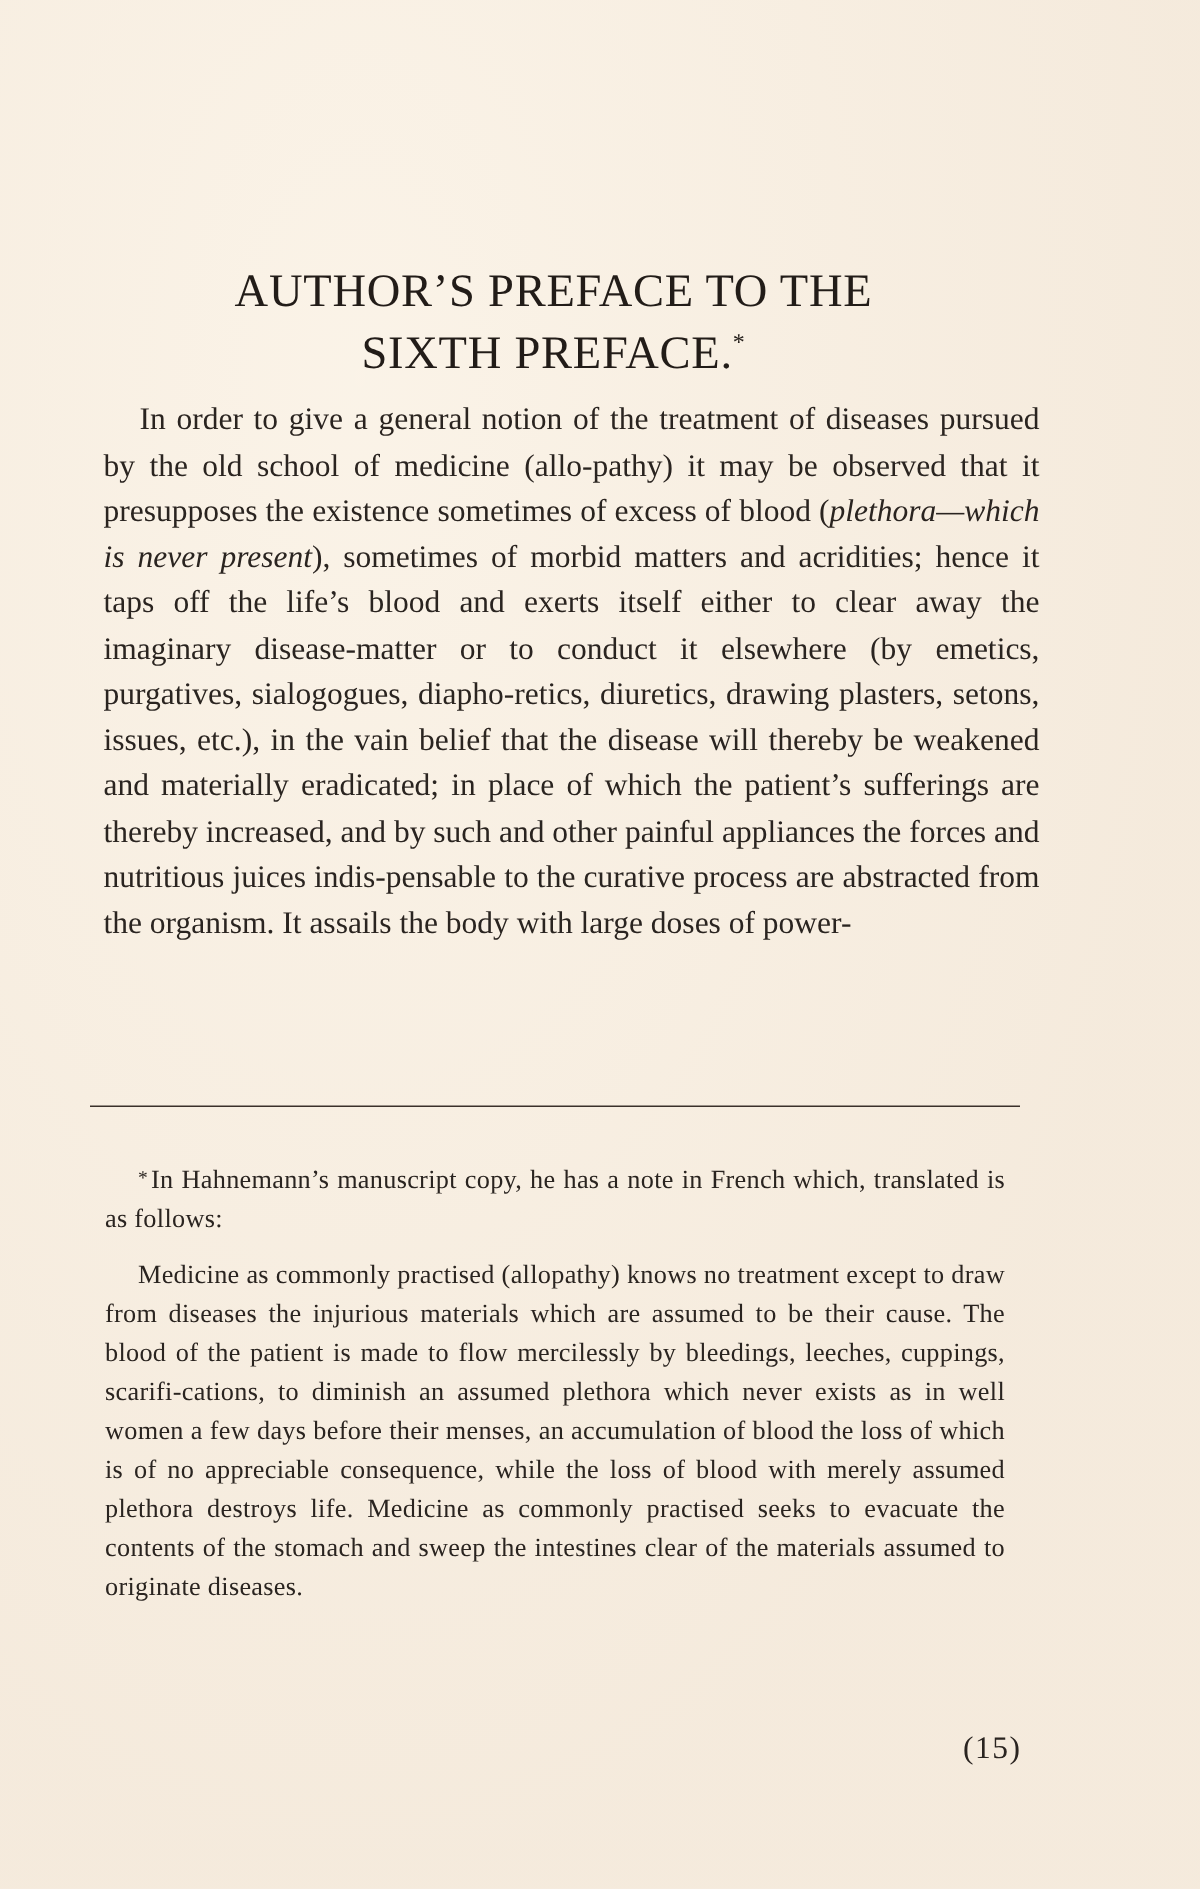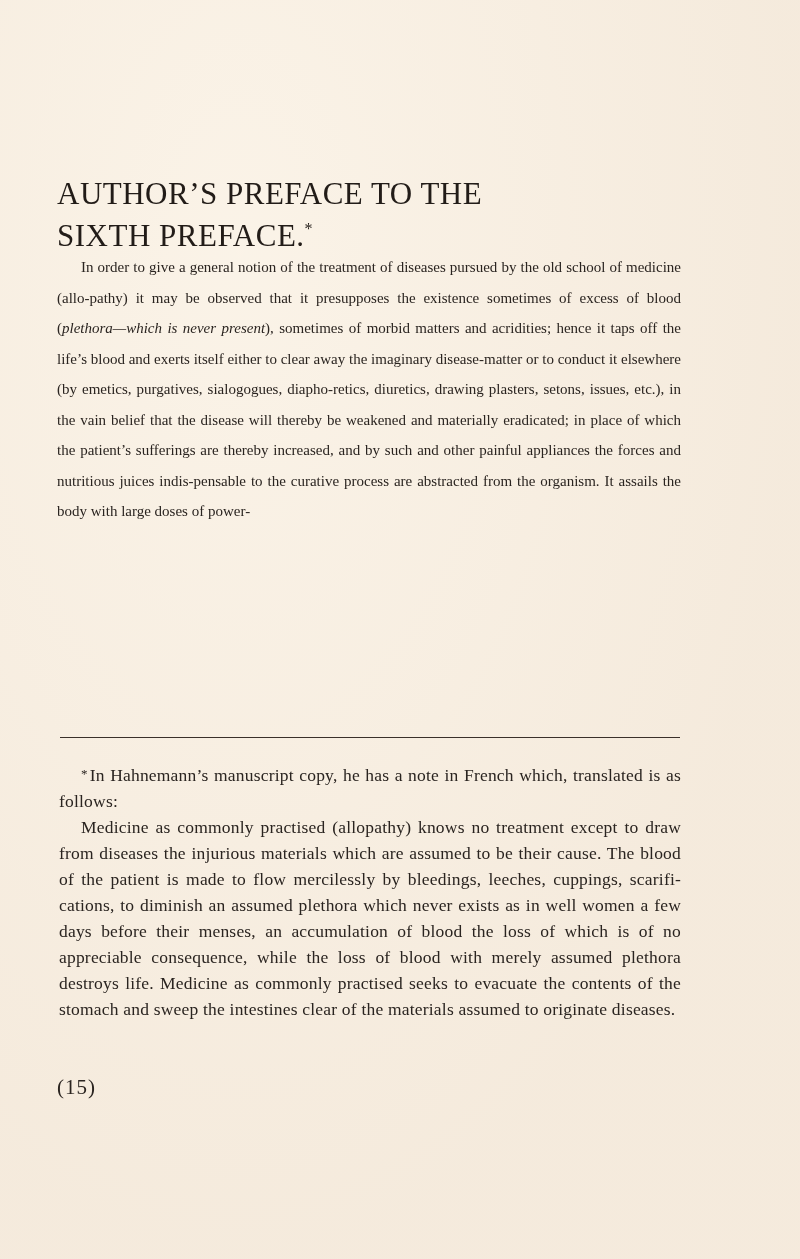--- a/index.html
+++ b/index.html
@@ -20,42 +20,42 @@
       position: absolute;
       left: 57px;
       top: 0;
       width: 624px;
     }
     .title {
       position: absolute;
       top: 176px;
       left: 0;
       width: 624px;
-      text-align: left;
+      text-align: center;
       font-size: 31px;
       line-height: 35px;
       letter-spacing: 0.5px;
       font-weight: normal;
       margin: 0;
       color: #221c18;
     }
     .title .star {
       font-size: 16px;
       vertical-align: 12px;
     }
     .body-text {
       position: absolute;
       top: 252px;
       left: 0;
       width: 624px;
-      font-size: 15px;
+      font-size: 21px;
       line-height: 30.5px;
       text-align: justify;
       text-indent: 24px;
-      margin: 0;
+      margin: 12px;
       hyphens: none;
     }
     .body-text .it {
       font-style: italic;
     }
     .rule {
       position: absolute;
       top: 737px;
       left: 3px;
       width: 620px;
@@ -67,37 +67,37 @@
       top: 761px;
       left: 2px;
       width: 622px;
       font-size: 17.5px;
       line-height: 26px;
       text-align: justify;
       margin: 0;
       letter-spacing: 0.2px;
     }
     .footnote p {
-      margin: 0;
+      margin: 11px;
       text-indent: 22px;
     }
     .footnote p.first {
       text-indent: 22px;
     }
     .footnote .fn-star {
       font-size: 13px;
       vertical-align: 3px;
       margin-right: 2px;
     }
     .page-number {
       position: absolute;
-      top: 1074px;
+      top: 1152px;
       left: 0;
       width: 624px;
-      text-align: left;
+      text-align: right;
       font-size: 21px;
       line-height: 26px;
       letter-spacing: 1px;
     }
   </style>
 </head>
 <body>
 
 <div class="page">
   <h1 class="title">

